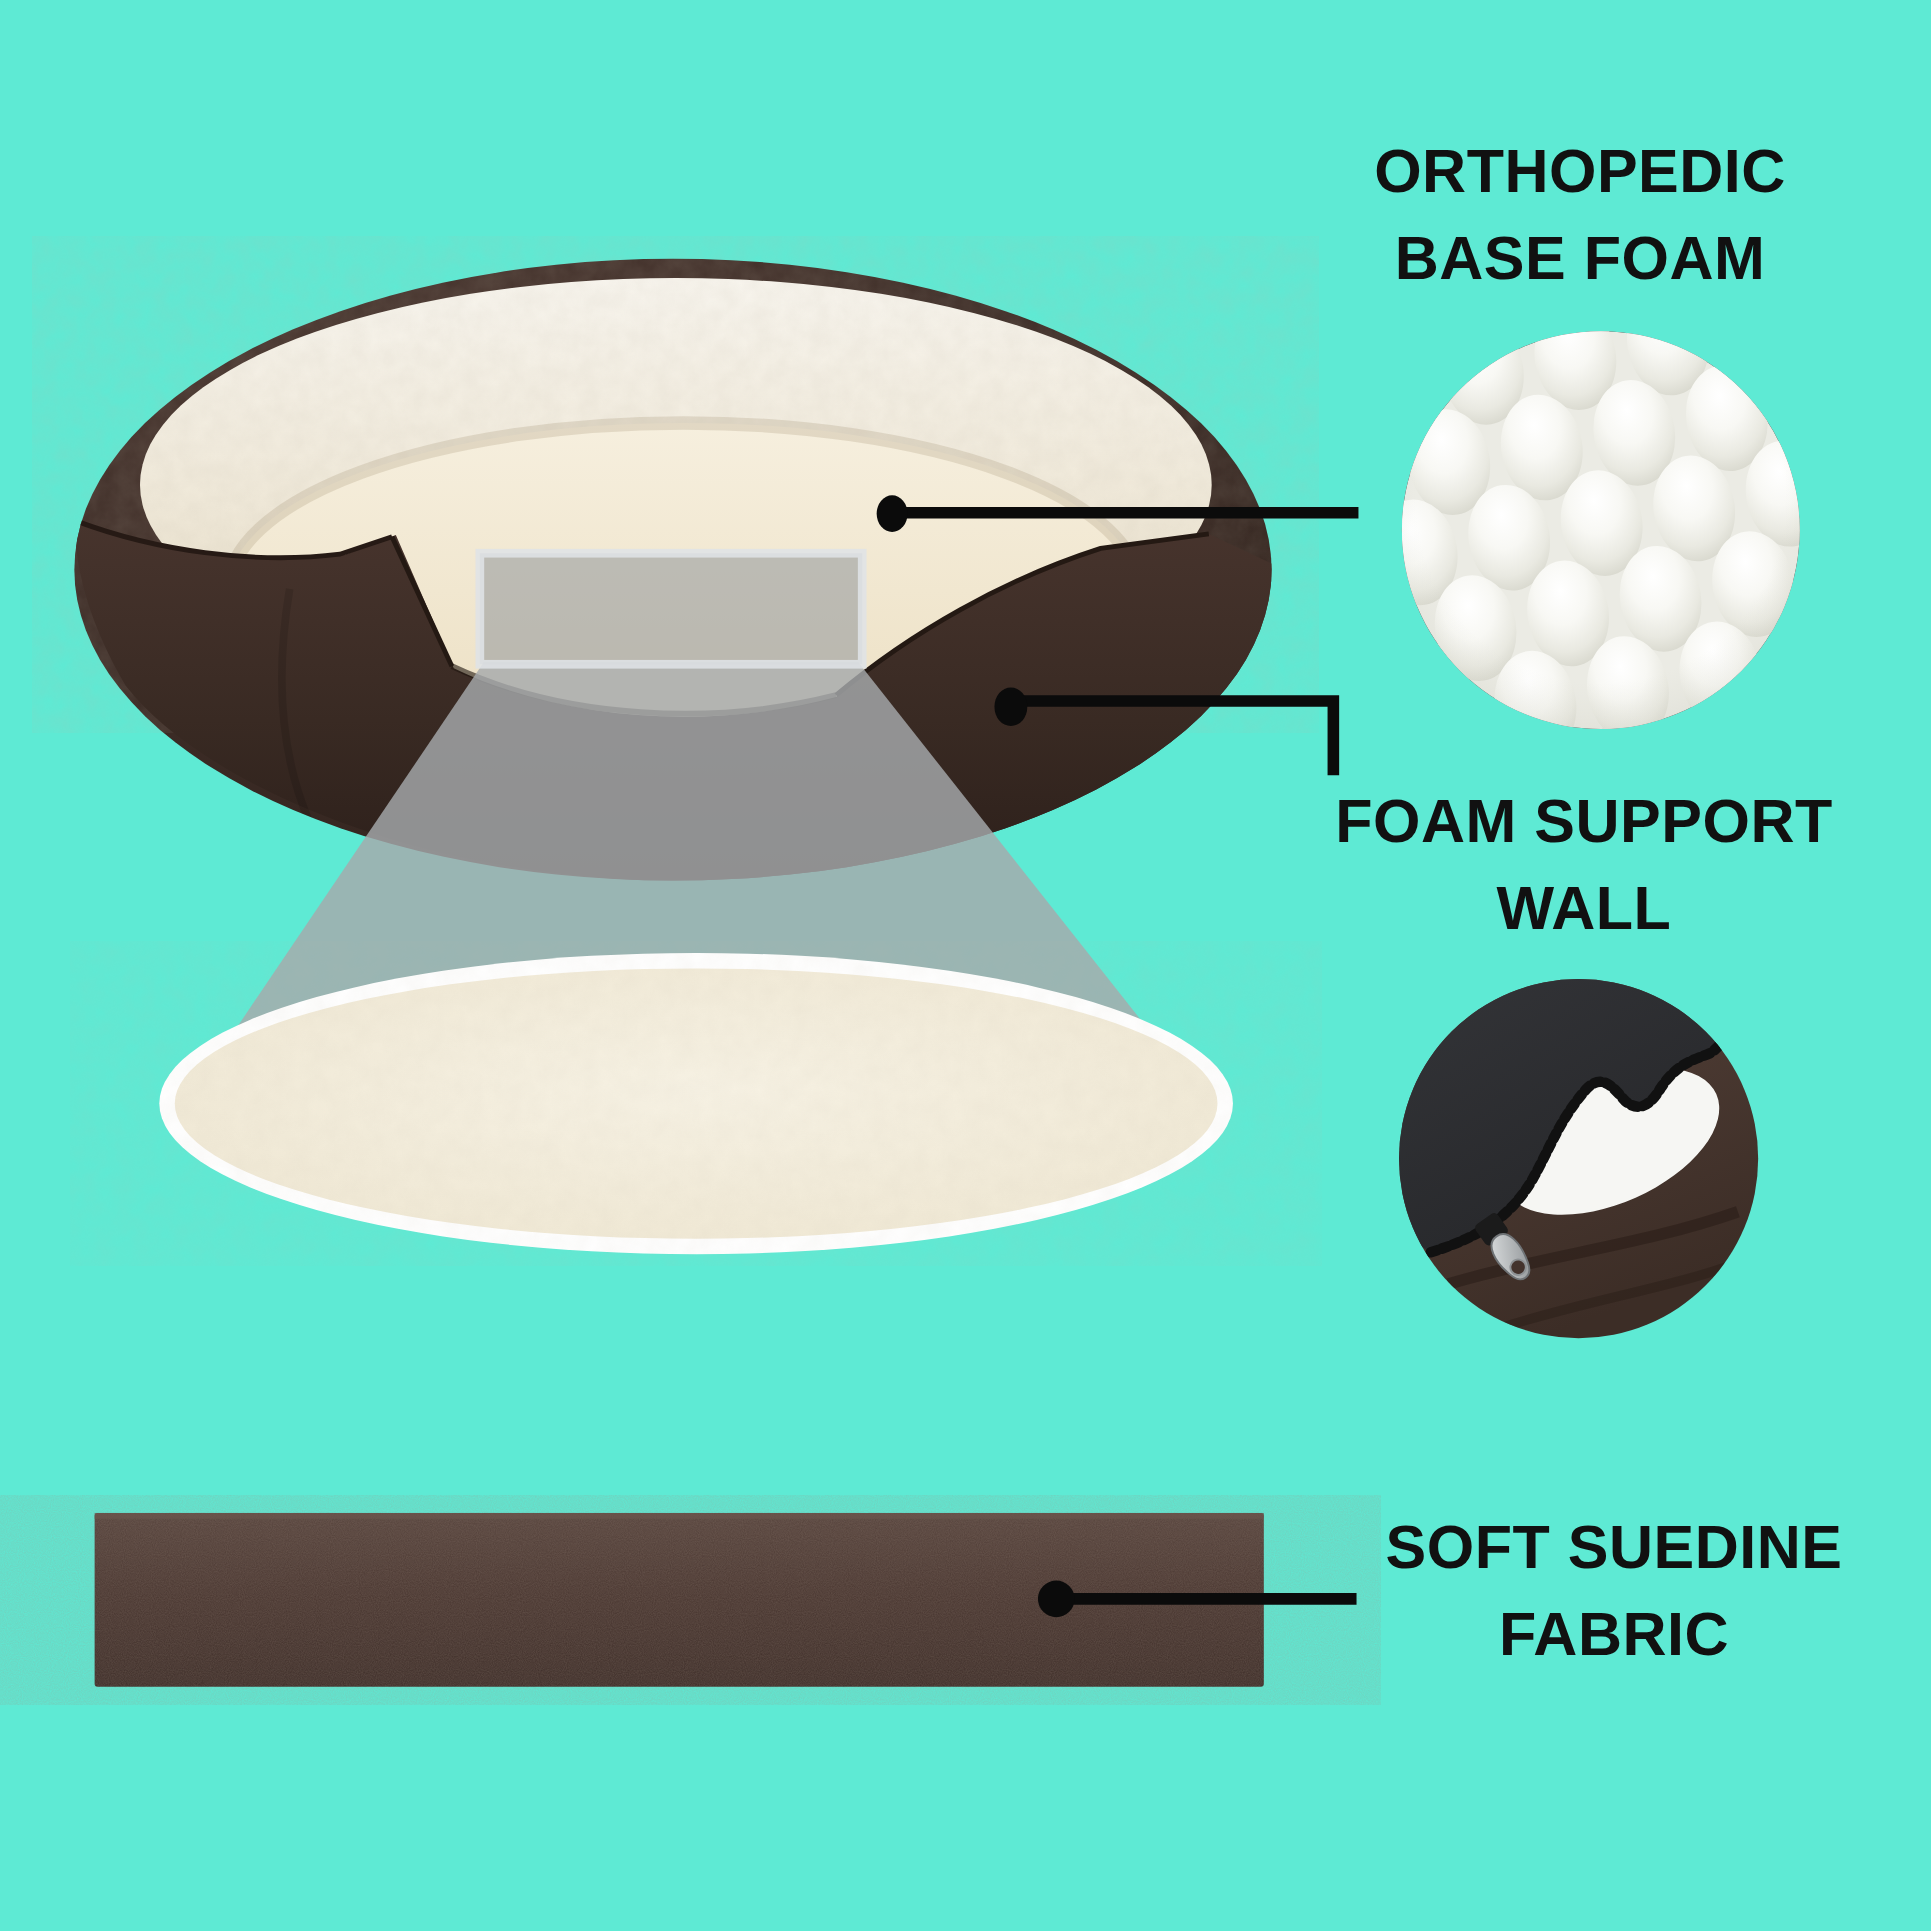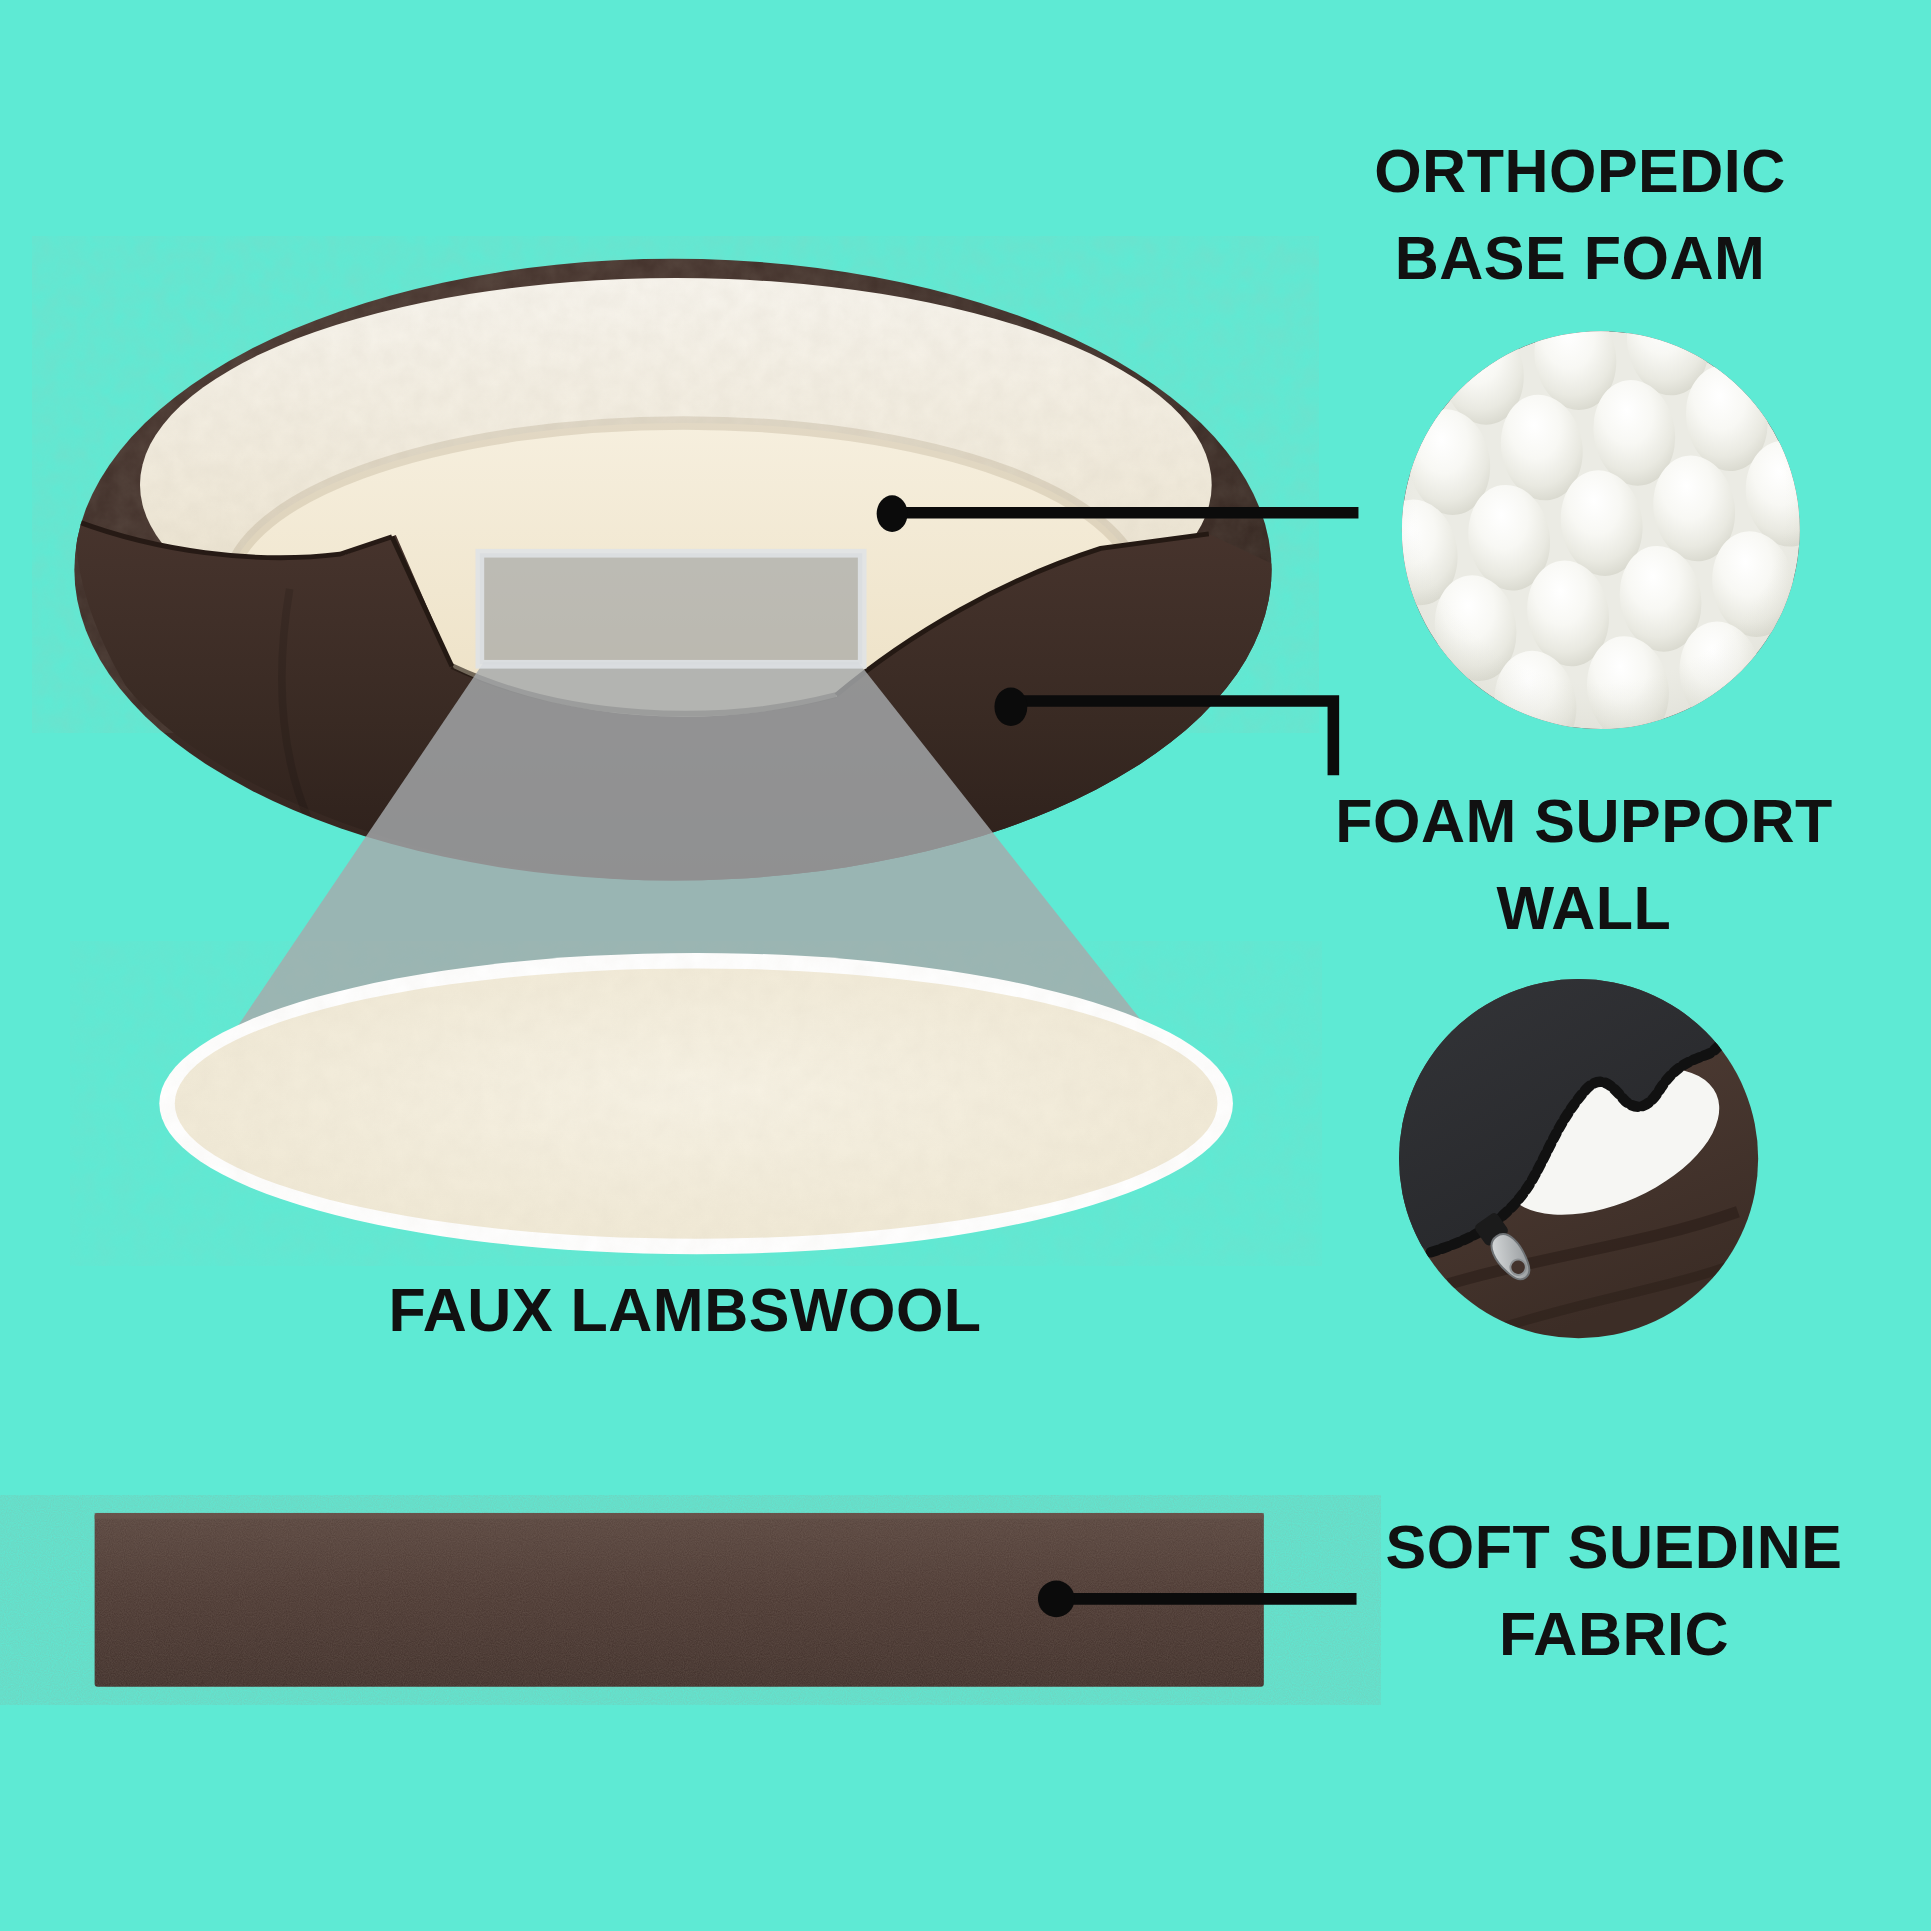--- a/index.html
+++ b/index.html
@@ -224,21 +224,20 @@
     <span class="ln">ORTHOPEDIC</span>
     <span class="ln">BASE FOAM</span>
   </div>
 
   <div class="label" id="label-foamwall">
     <span class="ln">FOAM SUPPORT</span>
     <span class="ln">WALL</span>
   </div>
 
   <div class="label" id="label-lambswool">
-    <span class="ln">FAUX LAMBSWOOL</span>
   </div>
 
   <div class="label" id="label-suedine">
     <span class="ln">SOFT SUEDINE</span>
     <span class="ln">FABRIC</span>
   </div>
 
 </div>
 
 

